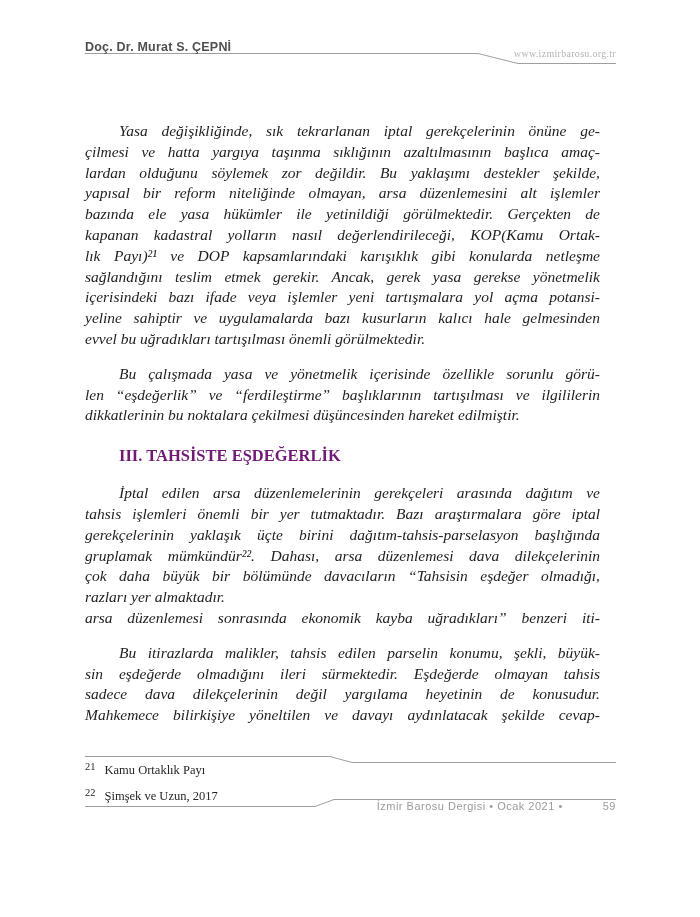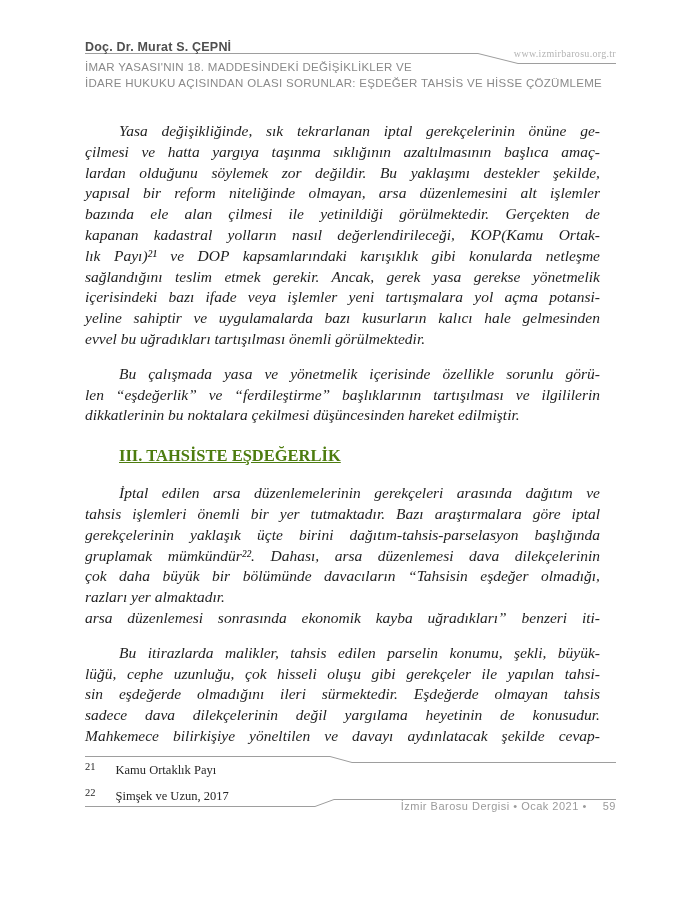--- a/index.html
+++ b/index.html
@@ -64,78 +64,73 @@
     text-align-last: justify;
     text-justify: inter-word;
     white-space: normal;
   }
   .tline.first { text-indent: 34px; }
   .tline.last { text-align-last: left; }
   .section-heading {
     font-size: 16.5px;
     font-weight: bold;
     line-height: 21px;
-    color: #4d7c0f;
+    color: #701a75;
     padding-left: 34px;
     margin: 19px 0 17px 0;
-    text-decoration: underline;
   }
   
   .footnotes {
     position: absolute;
     left: 85px; top: 761px;
     width: 531px;
     font-size: 12.5px;
     color: #262626;
   }
   .footnote-item { margin-bottom: 9px; }
   .footnote-number {
     font-size: 10.5px;
     vertical-align: 4px;
-    margin-right: 20px;
+    margin-right: 9px;
   }
   
   .footer {
     position: absolute;
     right: 84px; top: 800px;
     font-family: "Liberation Sans", sans-serif;
     font-size: 11px;
     letter-spacing: 0.5px;
     color: #9a9a9a;
     white-space: nowrap;
   }
-  .page-number { margin-left: 16px; }
+  .page-number { margin-left: 40px; }
 </style>
 </head>
 <body>
 
 <div class="page">
 
   <svg class="rules" width="700" height="917" viewBox="0 0 700 917">
     <polyline points="85,53.5 478,53.5 518,63.5 616,63.5"></polyline>
     <polyline points="85,756.5 330,756.5 352,762.5 616,762.5"></polyline>
     <polyline points="85,806.5 315,806.5 334,799.5 616,799.5"></polyline>
   </svg>
 
   <div class="author">Doç. Dr. Murat S. ÇEPNİ</div>
 
   <div class="website">www.izmirbarosu.org.tr</div>
 
-  <div class="article-title">
-    <div>İMAR YASASI'NIN 18. MADDESİNDEKİ DEĞİŞİKLİKLER VE</div>
-    <div>İDARE HUKUKU AÇISINDAN OLASI SORUNLAR: EŞDEĞER TAHSİS VE HİSSE ÇÖZÜMLEME</div>
-  </div>
 
   <div class="article-body" id="article-body">
       <div class="para">
         <div class="tline first">Yasa değişikliğinde, sık tekrarlanan iptal gerekçelerinin önüne ge-</div>
         <div class="tline">çilmesi ve hatta yargıya taşınma sıklığının azaltılmasının başlıca amaç-</div>
         <div class="tline">lardan olduğunu söylemek zor değildir. Bu yaklaşımı destekler şekilde,</div>
         <div class="tline">yapısal bir reform niteliğinde olmayan, arsa düzenlemesini alt işlemler</div>
-        <div class="tline">bazında ele alan çilmesi ile yetinildiği görülmektedir. Gerçekten de</div>
+        <div class="tline">bazında ele yasa hükümler ile yetinildiği görülmektedir. Gerçekten de</div>
         <div class="tline">kapanan kadastral yolların nasıl değerlendirileceği, KOP(Kamu Ortak-</div>
         <div class="tline">lık Payı)²¹ ve DOP kapsamlarındaki karışıklık gibi konularda netleşme</div>
         <div class="tline">sağlandığını teslim etmek gerekir. Ancak, gerek yasa gerekse yönetmelik</div>
         <div class="tline">içerisindeki bazı ifade veya işlemler yeni tartışmalara yol açma potansi-</div>
         <div class="tline">yeline sahiptir ve uygulamalarda bazı kusurların kalıcı hale gelmesinden</div>
         <div class="tline last">evvel bu uğradıkları tartışılması önemli görülmektedir.</div>
       </div>
       <div class="para">
         <div class="tline first">Bu çalışmada yasa ve yönetmelik içerisinde özellikle sorunlu görü-</div>
         <div class="tline">len “eşdeğerlik”  ve “ferdileştirme” başlıklarının tartışılması ve ilgililerin</div>
@@ -146,21 +141,20 @@
         <div class="tline first">İptal edilen arsa düzenlemelerinin gerekçeleri arasında dağıtım ve</div>
         <div class="tline">tahsis işlemleri önemli bir yer tutmaktadır. Bazı araştırmalara göre iptal</div>
         <div class="tline">gerekçelerinin yaklaşık üçte birini dağıtım-tahsis-parselasyon başlığında</div>
         <div class="tline">gruplamak mümkündür²². Dahası, arsa düzenlemesi dava dilekçelerinin</div>
         <div class="tline">çok daha büyük bir bölümünde davacıların “Tahsisin eşdeğer olmadığı,</div>
         <div class="tline last">razları yer almaktadır.</div>
         <div class="tline">arsa düzenlemesi sonrasında ekonomik kayba uğradıkları” benzeri iti-</div>
       </div>
       <div class="para">
         <div class="tline first">Bu itirazlarda malikler, tahsis edilen parselin konumu, şekli, büyük-</div>
-        <div class="tline">lüğü, cephe uzunluğu, çok hisseli oluşu gibi gerekçeler ile yapılan tahsi-</div>
         <div class="tline">sin eşdeğerde olmadığını ileri sürmektedir. Eşdeğerde olmayan tahsis</div>
         <div class="tline">sadece dava dilekçelerinin değil yargılama heyetinin de konusudur.</div>
         <div class="tline">Mahkemece bilirkişiye yöneltilen ve davayı aydınlatacak şekilde cevap-</div>
       </div>
     </div>
 
   <div class="footnotes">
     <div class="footnote-item">
       <span class="footnote-number">21</span><span>Kamu Ortaklık Payı</span>
     </div>

